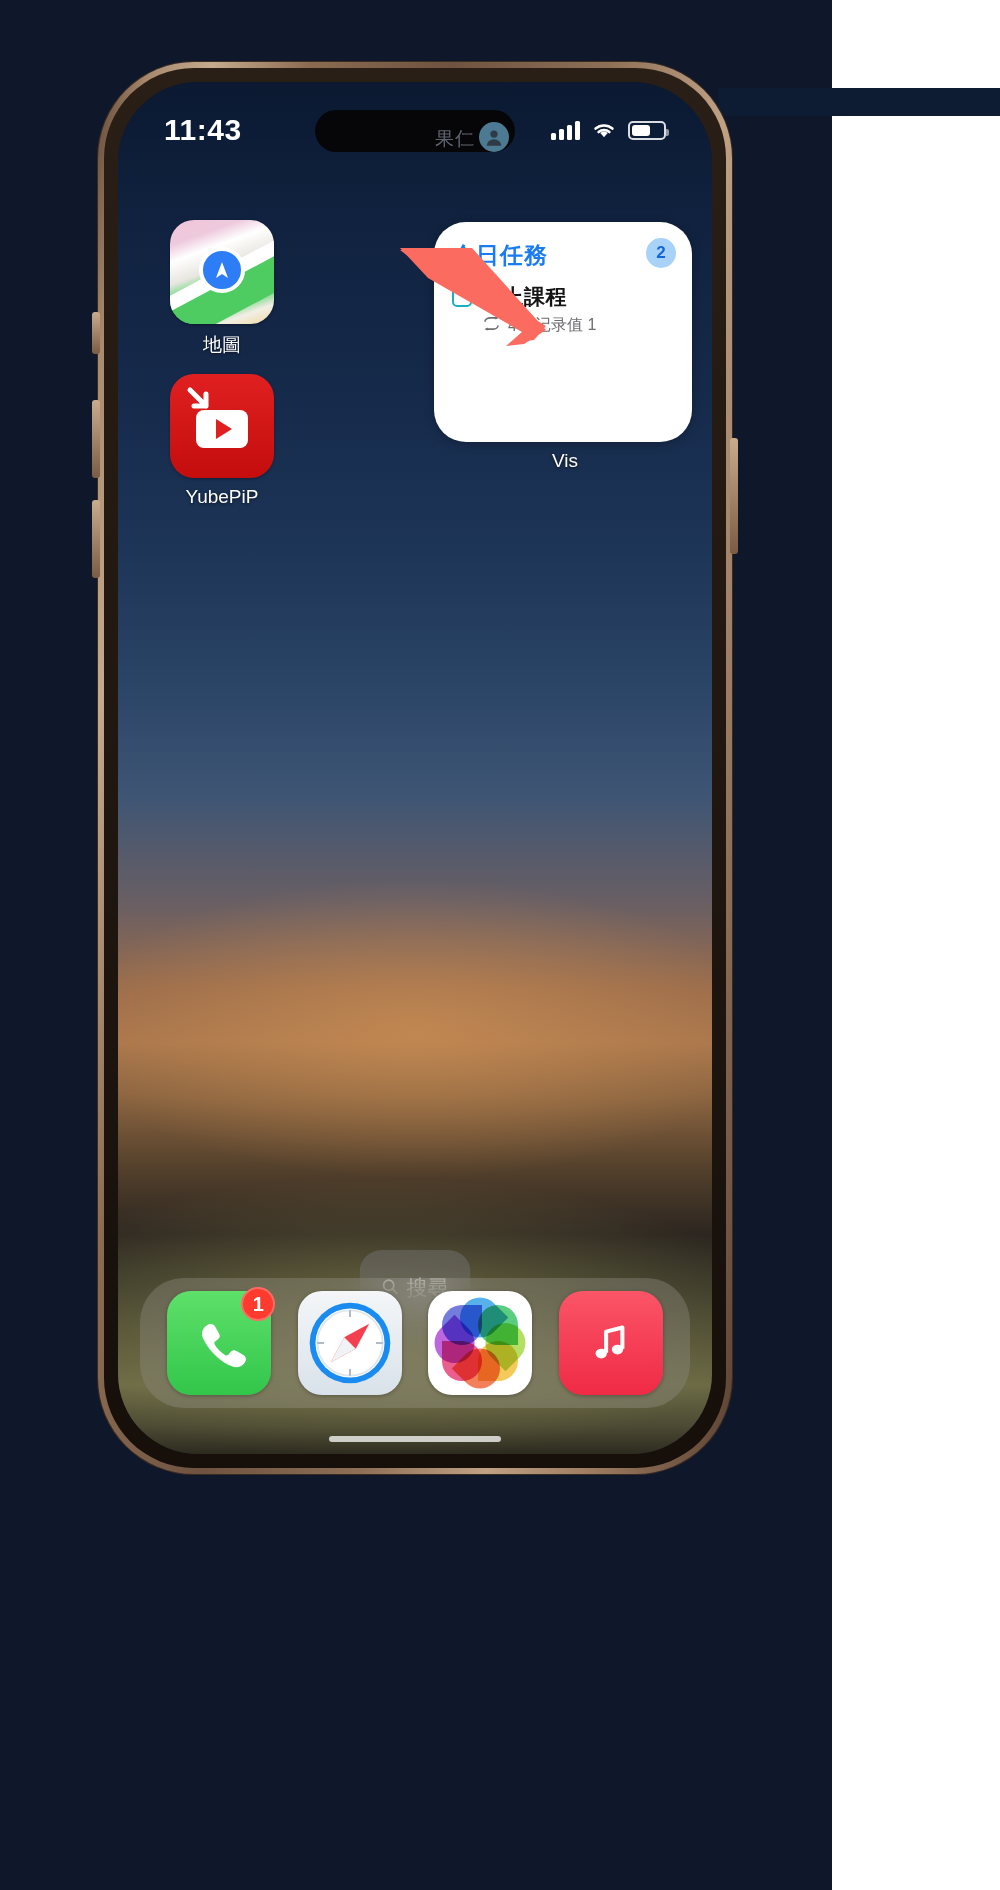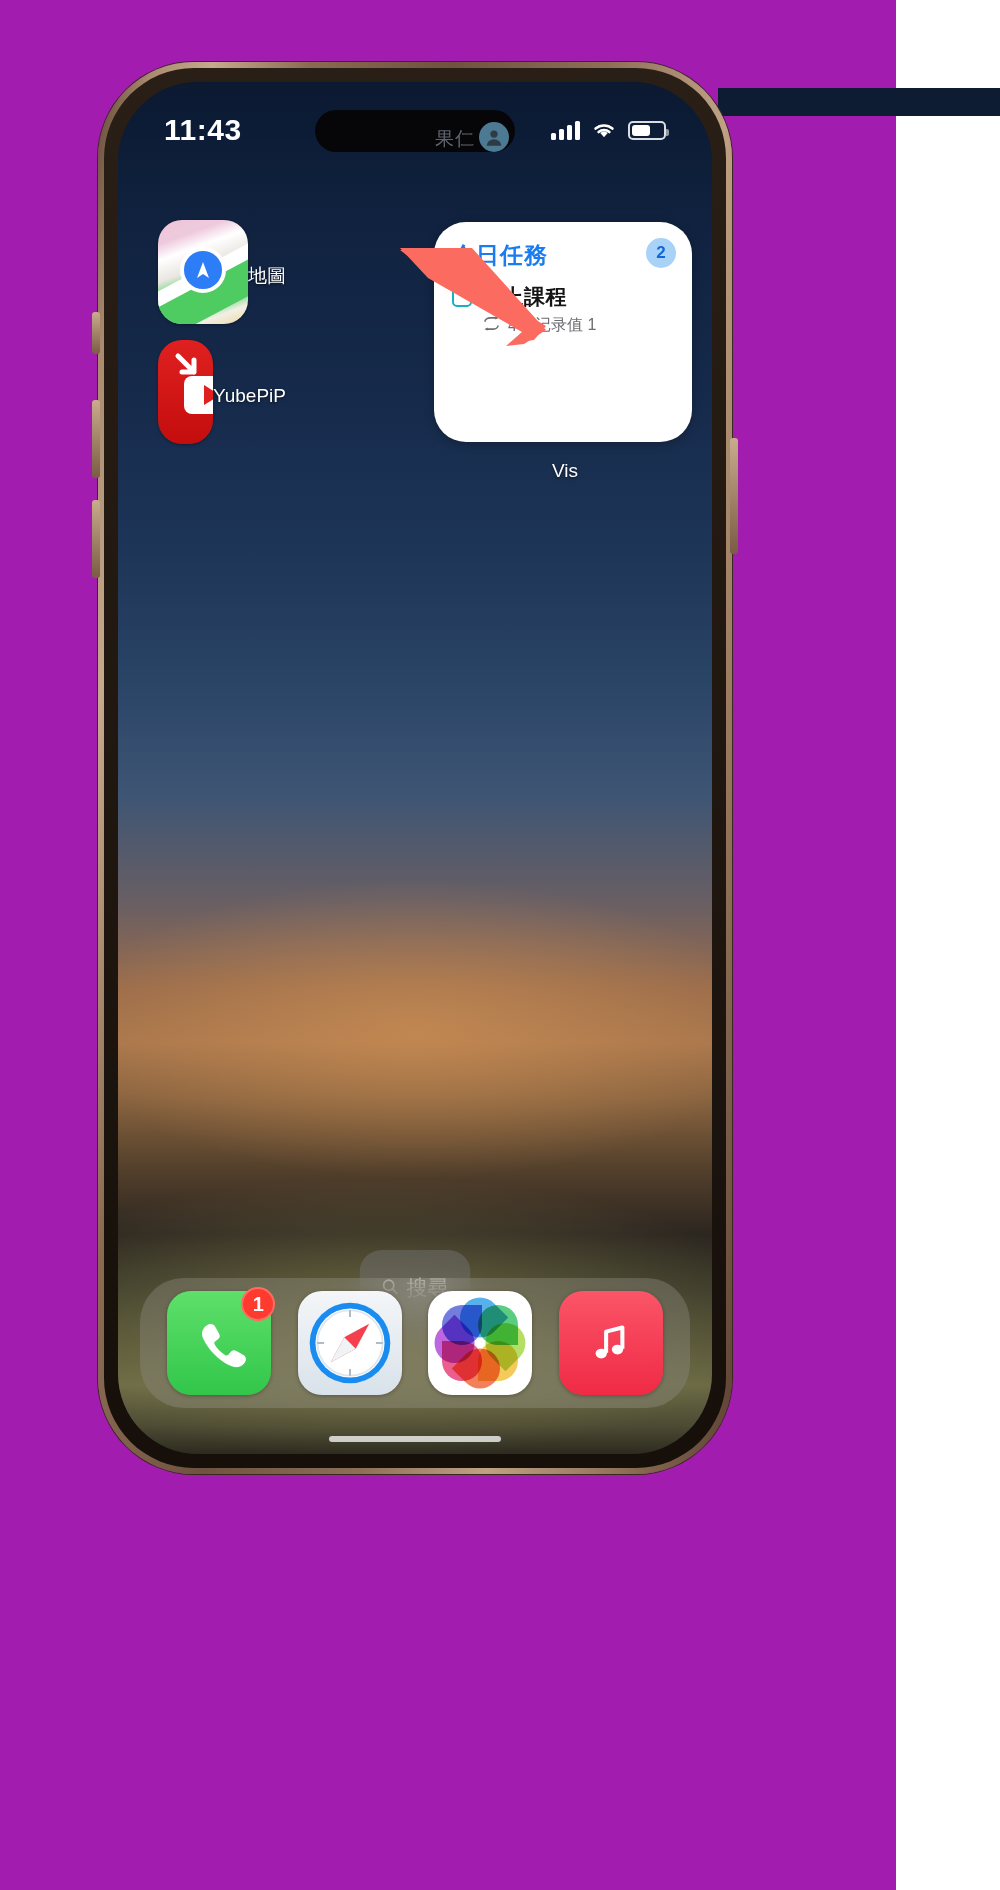--- a/index.html
+++ b/index.html
@@ -2,21 +2,21 @@
 <html><head>
 <meta charset="utf-8">
 <style>
   * { box-sizing: border-box; margin: 0; padding: 0; }
   html, body {
     width: 1000px; height: 1890px;
     background: #ffffff;
     font-family: "Liberation Sans", sans-serif;
     overflow: hidden;
   }
-  #screenshot { position: relative; width: 896px; height: 1890px; background: #a21caf; }
+  #screenshot { position: relative; width: 832px; height: 1890px; background: #0f172a; }
 
   
   .bg-strip {
     position: absolute; left: 718px; top: 88px; width: 282px; height: 28px;
     background: #0d1b33;
   }
 
   
   .phone-frame {
     position: absolute; left: 98px; top: 62px; width: 634px; height: 1412px;
@@ -115,21 +115,21 @@
     width: 30px; height: 30px; border-radius: 50%;
     background: #4d7a93; display:flex; align-items:center; justify-content:center;
   }
 
   
   .app-grid {
     position: absolute; left: 0; top: 138px; width: 100%;
     padding: 0 40px;
   }
   .grid-row { display: flex; gap: 0; margin-bottom: 16px; }
-  .cell { width: 128px; display: flex; flex-direction: row; align-items: center; }
+  .cell { width: 128px; display: flex; flex-direction: column; align-items: center; }
   .cell.spacer { visibility: hidden; }
 
   .appicon {
     width: 104px; height: 104px; border-radius: 24px; overflow: hidden;
     position: relative; box-shadow: 0 1px 3px rgba(0,0,0,.35);
   }
   .applabel {
     margin-top: 8px; font-size: 19px; color: #fff; text-shadow: 0 1px 3px rgba(0,0,0,.6);
     white-space: nowrap;
   }
@@ -190,21 +190,21 @@
     background:#a9d2f8; color:#1166d8; font-size:17px; font-weight:bold;
     display:flex;align-items:center;justify-content:center;
   }
   .w-task { display:flex; align-items:center; gap:9px; margin-top:12px; }
   .w-check { width:20px;height:20px;border:2.5px solid #19b0c4; border-radius:5px; flex:none; }
   .w-task-name { font-size:21px; color:#141414; font-weight:bold; letter-spacing:.5px; }
   .w-meta { display:flex; align-items:center; gap:7px; margin-top:4px; margin-left:30px;
             font-size:16px; color:#6d6d72; }
   .w-sep { color:#c6c6cb; }
   .widget-label {
-    margin-top: 18px; text-align:center; font-size:19px; color:#fff;
+    margin-top: 8px; text-align:center; font-size:19px; color:#fff;
     text-shadow:0 1px 3px rgba(0,0,0,.6);
   }
 
   
   .arrow { position:absolute; left:278px; top:160px; width:190px; height:110px; }
 
   
   .search-pill {
     position:absolute; left:50%; transform:translateX(-50%); top:1168px;
     display:flex; align-items:center; gap:8px;

